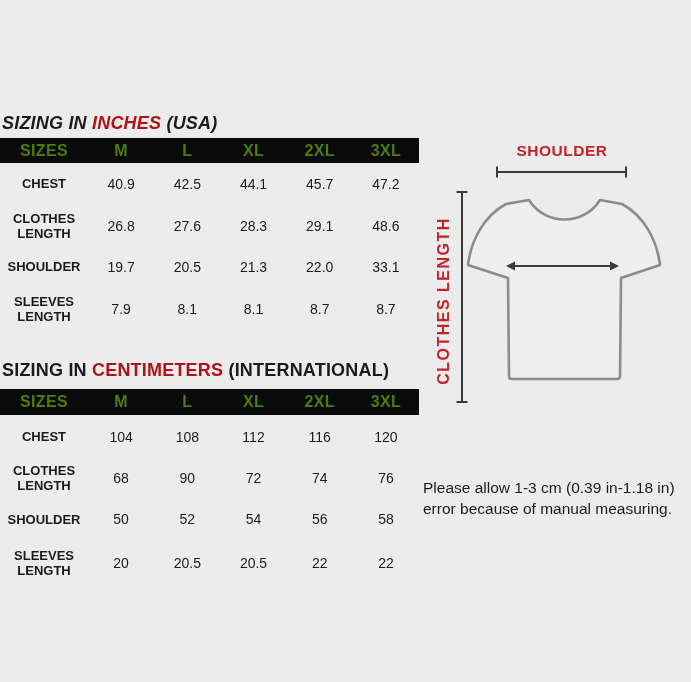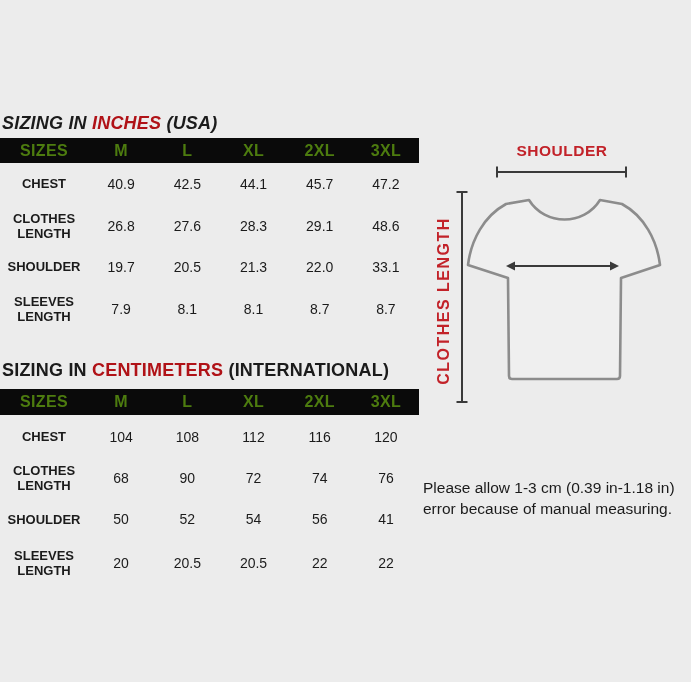--- a/index.html
+++ b/index.html
@@ -148,21 +148,21 @@
     <div class="cell c-val">72</div>
     <div class="cell c-val">74</div>
     <div class="cell c-val">76</div>
   </div>
   <div class="trow" style="height:42px;">
     <div class="cell c-label">SHOULDER</div>
     <div class="cell c-val">50</div>
     <div class="cell c-val">52</div>
     <div class="cell c-val">54</div>
     <div class="cell c-val">56</div>
-    <div class="cell c-val">41</div>
+    <div class="cell c-val">58</div>
   </div>
   <div class="trow" style="height:45px;">
     <div class="cell c-label">SLEEVES LENGTH</div>
     <div class="cell c-val">20</div>
     <div class="cell c-val">20.5</div>
     <div class="cell c-val">20.5</div>
     <div class="cell c-val">22</div>
     <div class="cell c-val">22</div>
   </div>
 </div>

